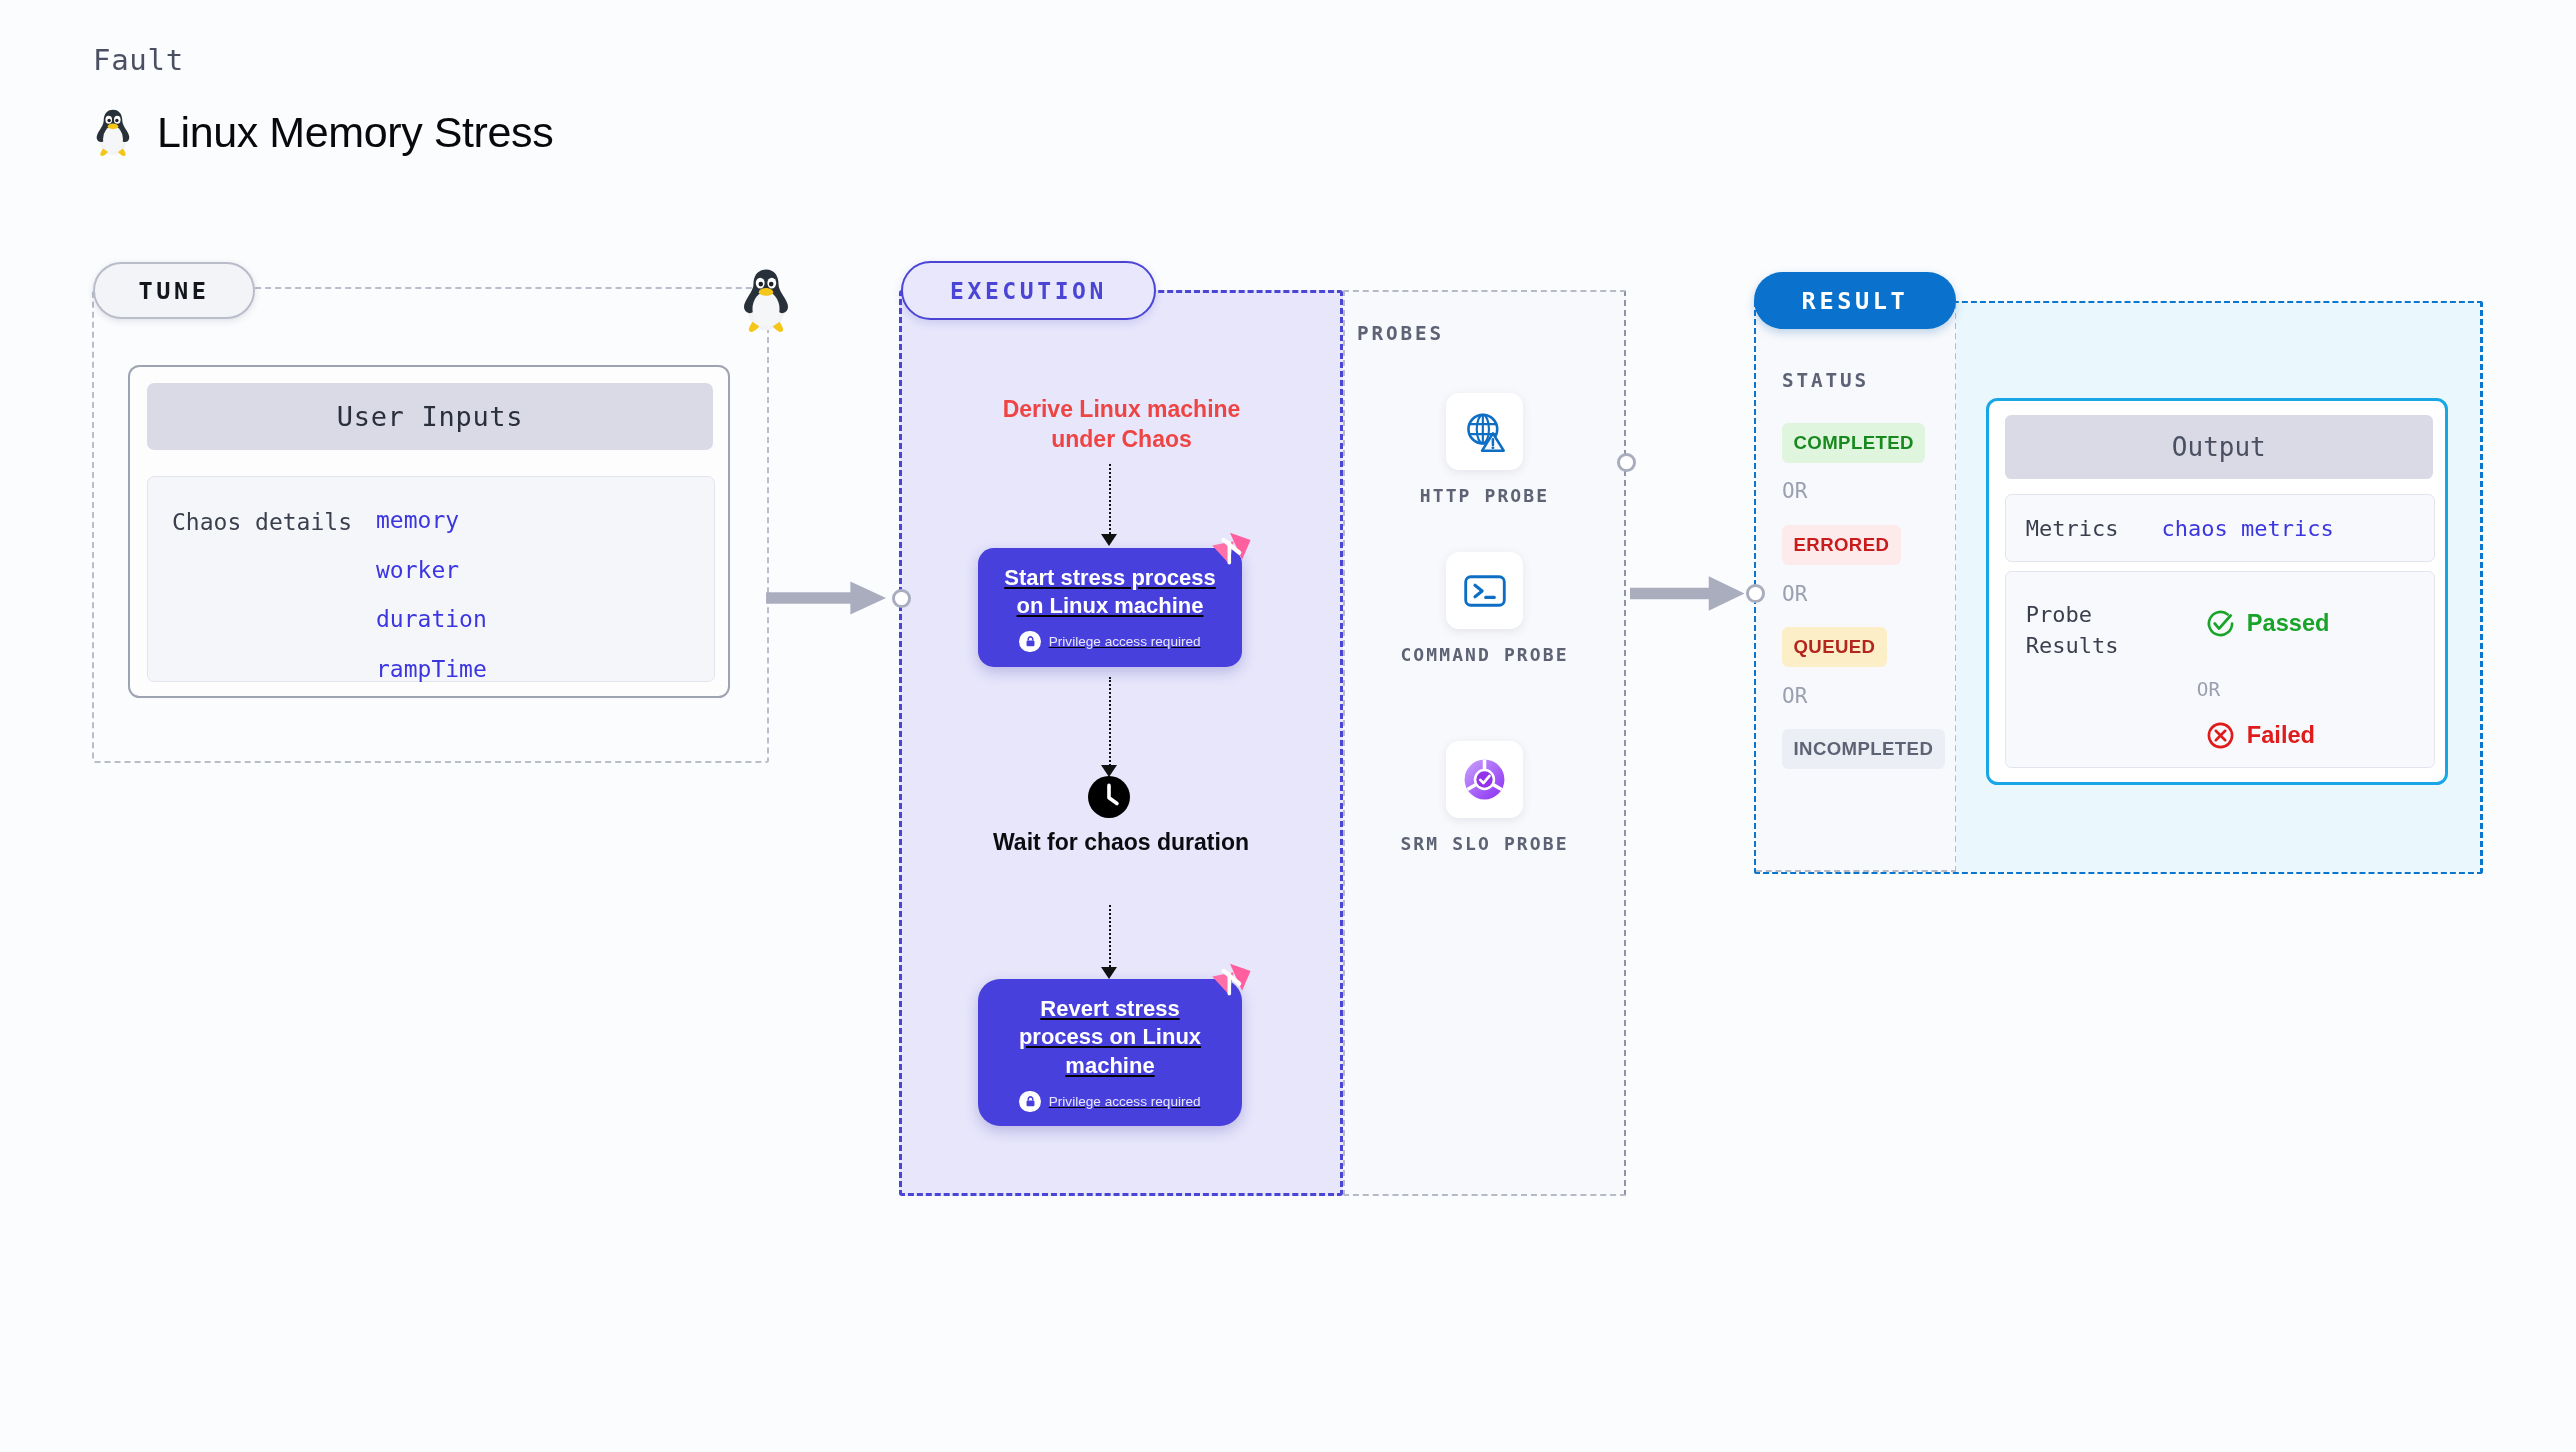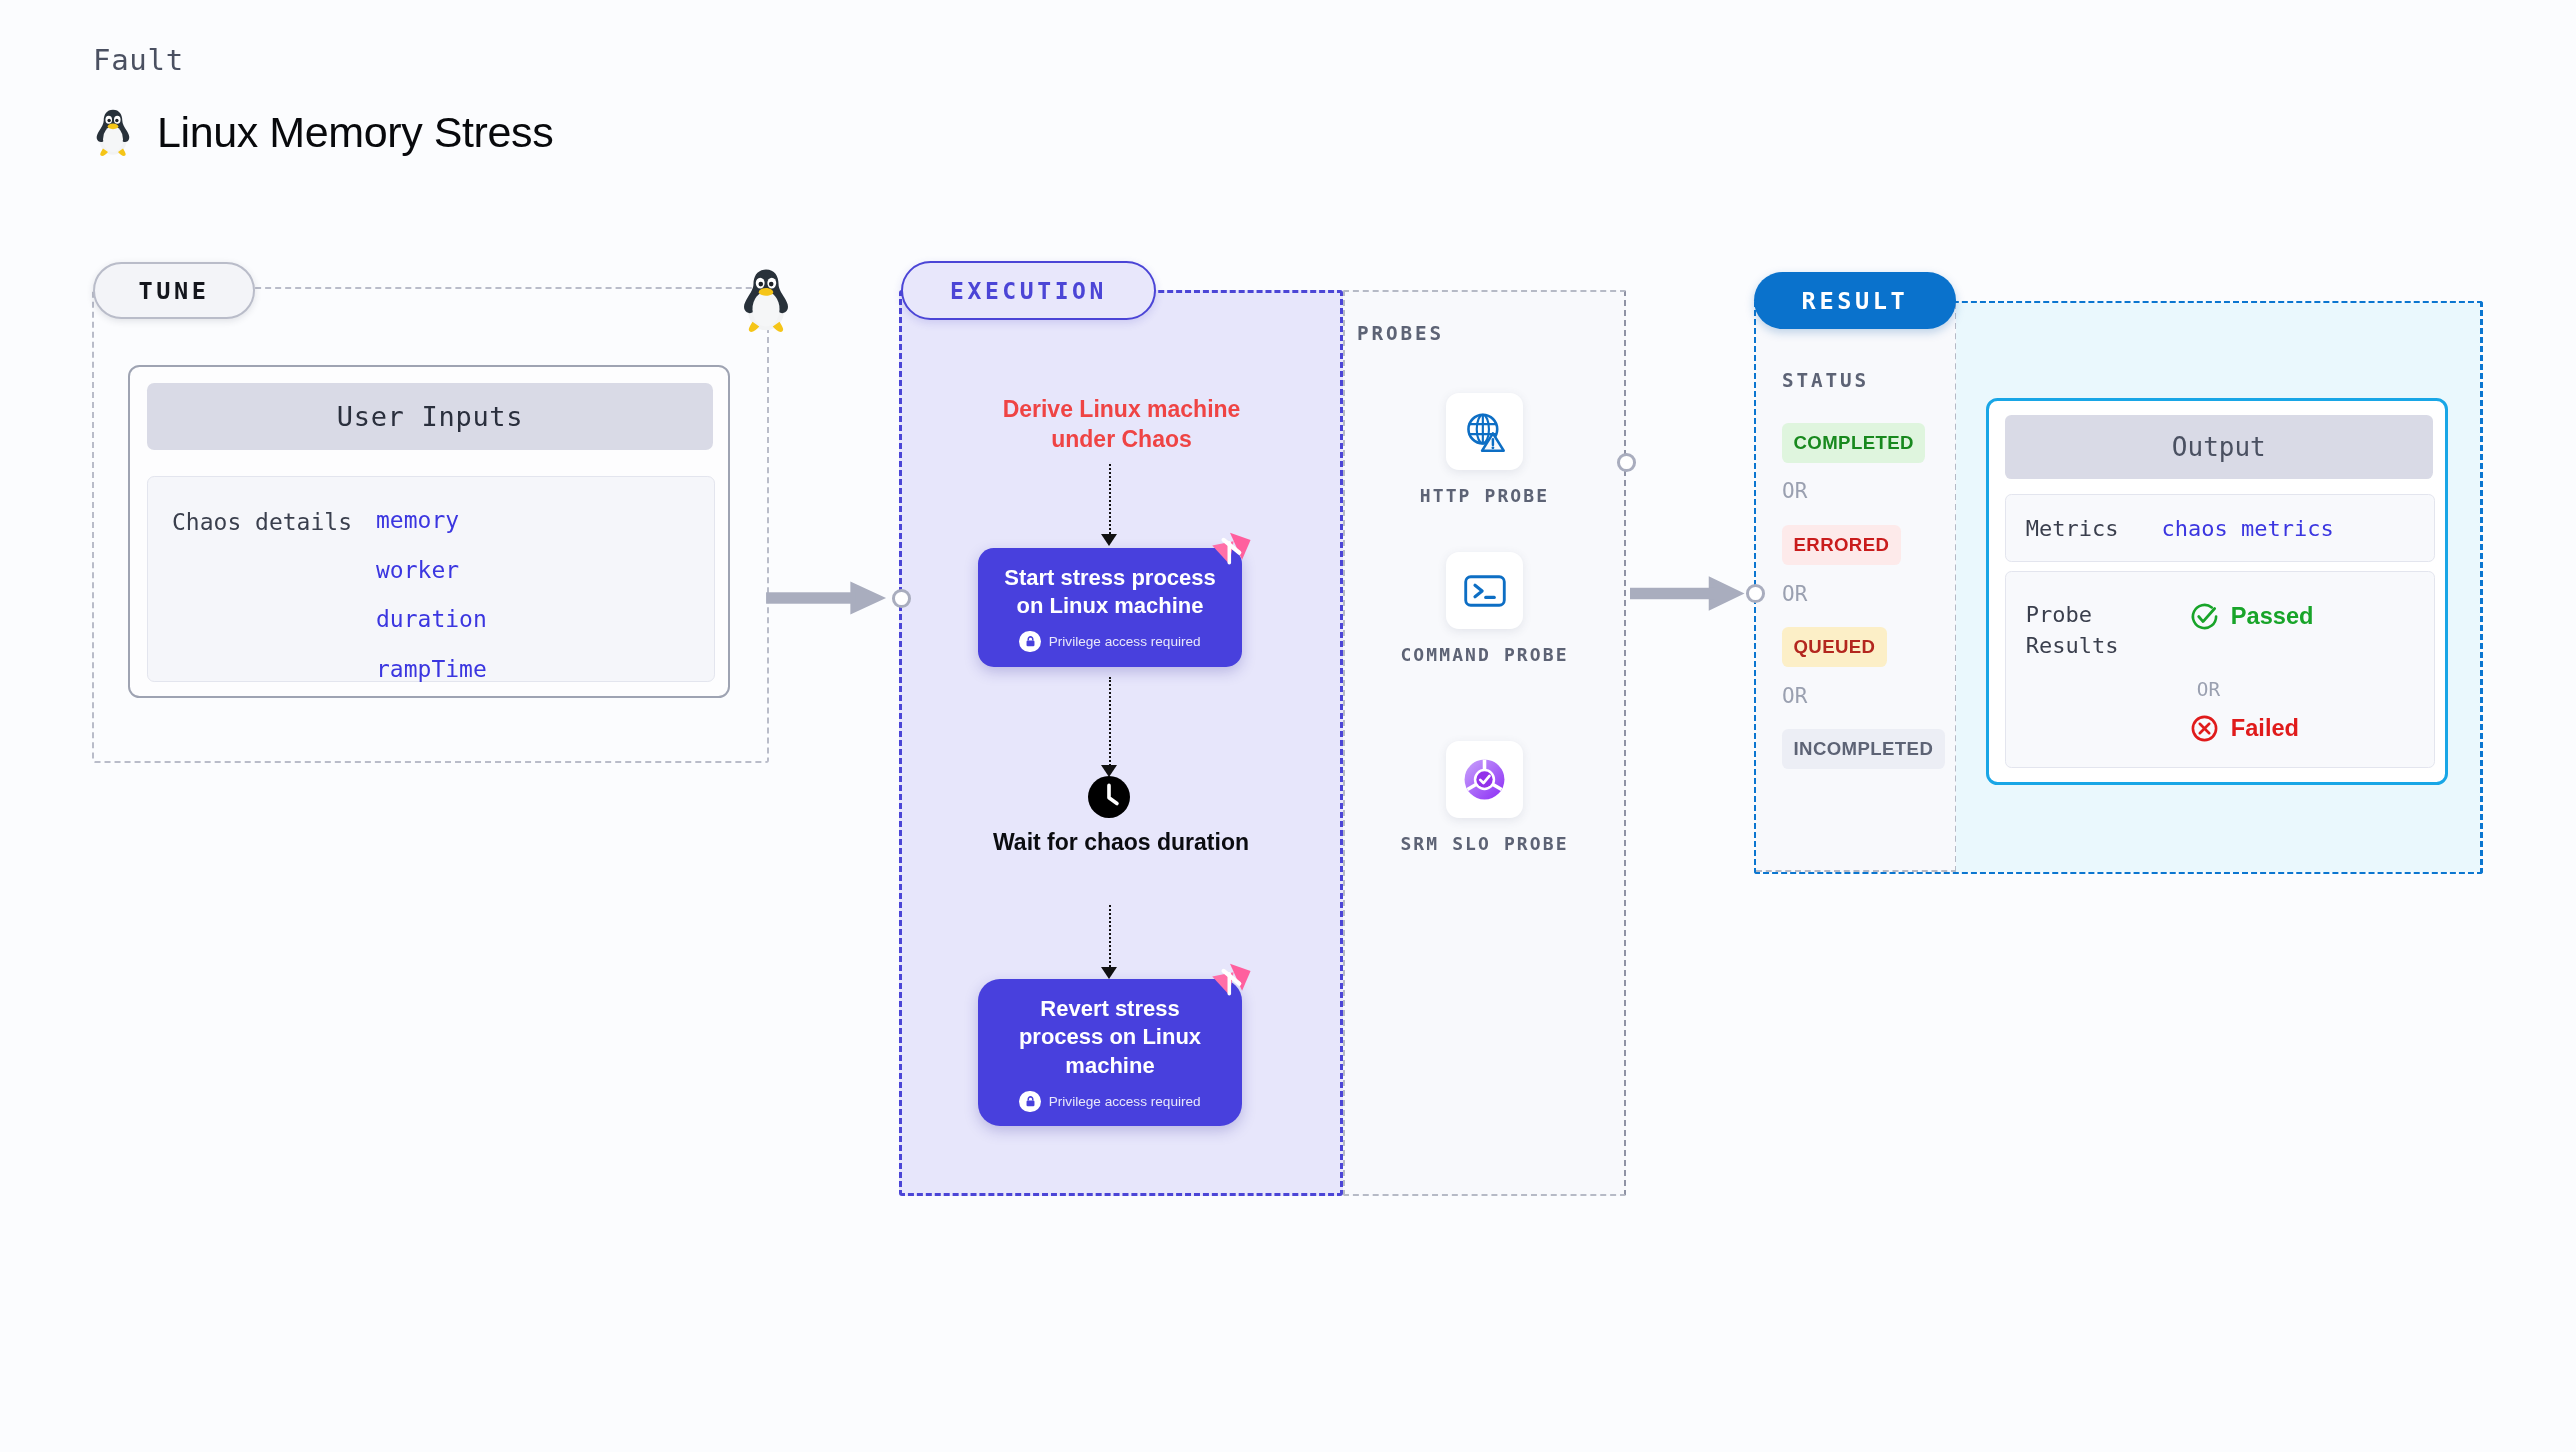--- a/index.html
+++ b/index.html
@@ -75,21 +75,21 @@
   }
   .vline{position:absolute;width:0;border-left:2.9px dotted #111;}
   .varrow{position:absolute;width:0;height:0;
     border-left:8.6px solid transparent;border-right:8.6px solid transparent;
     border-top:12px solid #111;}
 
   .exec-card{
     position:absolute;width:264px;background:#4840dd;border-radius:15.8px;
     box-shadow:0 5px 14.3px rgba(50,45,160,.25);
     display:flex;flex-direction:column;align-items:center;justify-content:center;
-    padding:15.8px 0 14.3px;box-sizing:border-box;
+    padding:15.8px 0 14.3px;box-sizing:border-box;text-decoration:underline;
   }
   .exec-card-title{
     width:229px;text-align:center;color:#fff;font-size:22px;font-weight:bold;line-height:1.3;
   }
   .exec-card-sub{display:flex;align-items:center;gap:7.9px;margin-top:10px;}
   .exec-card-sub-text{color:#e8e7fb;font-size:13.6px;}
   .lock-badge{width:21.5px;height:21.5px;border-radius:50%;background:#fff;
     display:flex;align-items:center;justify-content:center;}
   .harness-mark{position:absolute;right:-10px;top:-17px;width:44px;height:42px;}
 
@@ -139,21 +139,21 @@
   #metrics-row{position:absolute;left:15.8px;top:93px;width:428px;height:66px;
     background:#f8f9fc;border:1.4px solid #e3e5ee;border-radius:6.4px;display:flex;align-items:center;}
   #metrics-label{margin-left:20px;font-family:"DejaVu Sans Mono","Liberation Mono",monospace;
     font-size:22px;color:#3a3f4d;}
   #metrics-value{margin-left:43px;font-family:"DejaVu Sans Mono","Liberation Mono",monospace;
     font-size:22px;color:#3b36e0;}
   #probe-results-box{position:absolute;left:15.8px;top:170px;width:428px;height:195px;
     background:#f8f9fc;border:1.4px solid #e3e5ee;border-radius:6.4px;}
   #probe-results-label{position:absolute;left:20px;top:27px;
     font-family:"DejaVu Sans Mono","Liberation Mono",monospace;font-size:22px;color:#3a3f4d;line-height:1.42;}
-  .pr-row{position:absolute;left:184px;display:flex;align-items:center;gap:12px;}
+  .pr-row{position:absolute;left:200px;display:flex;align-items:center;gap:12px;margin-top:7px;}
   .pr-text{font-size:23.6px;font-weight:bold;}
   #pr-or{position:absolute;left:191px;top:106px;font-size:19.3px;color:#9aa0b0;
     font-family:"DejaVu Sans Mono","Liberation Mono",monospace;}
 
   
   .connector{position:absolute;z-index:5;}
   .conn-circle{position:absolute;width:18.6px;height:18.6px;border-radius:50%;
     background:#fff;border:3.6px solid #a9adbe;box-sizing:border-box;z-index:6;}
 </style>
 </head>

